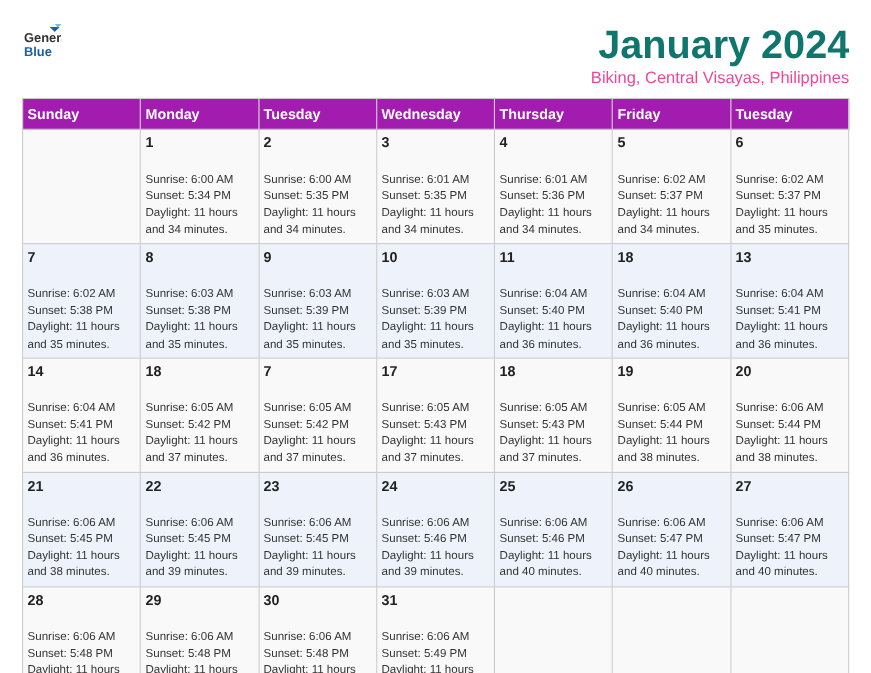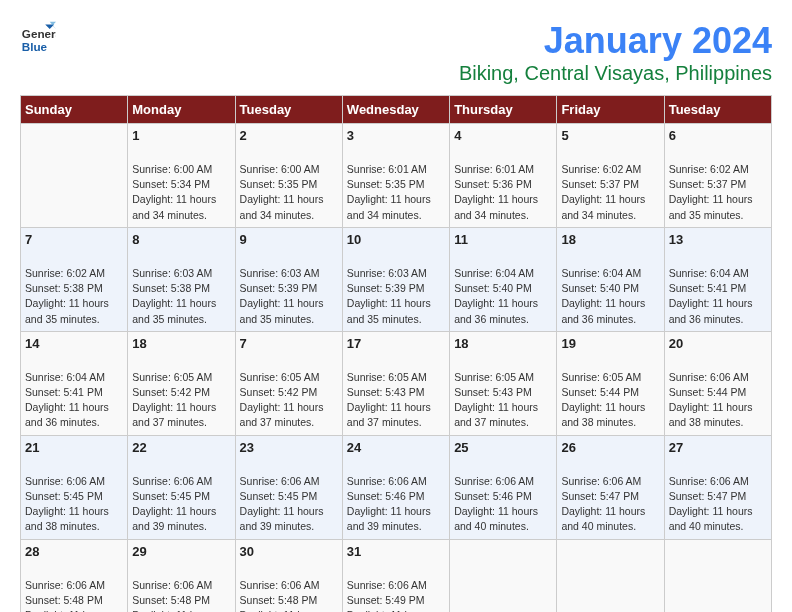--- a/index.html
+++ b/index.html
@@ -24,34 +24,34 @@
     .logo-icon {
       width: 36px;
       height: 36px;
     }
     .title-block {
       text-align: right;
     }
     .calendar-title {
       font-size: 36px;
       font-weight: bold;
-      color: #3b82f6;
+      color: #0f766e;
     }
     .calendar-subtitle {
-      font-size: 20px;
-      color: #15803d;
+      font-size: 15px;
+      color: #ec4899;
       text-align: center;
     }
     table {
       width: 100%;
       border-collapse: collapse;
       font-size: 11px;
     }
     thead tr th {
-      background-color: #7f1d1d;
+      background-color: #a21caf;
       color: #fff;
       padding: 6px 4px;
       text-align: left;
       font-size: 13px;
       font-weight: bold;
       border: 1px solid #ccc;
     }
     tbody tr td {
       border: 1px solid #ccc;
       vertical-align: top;

